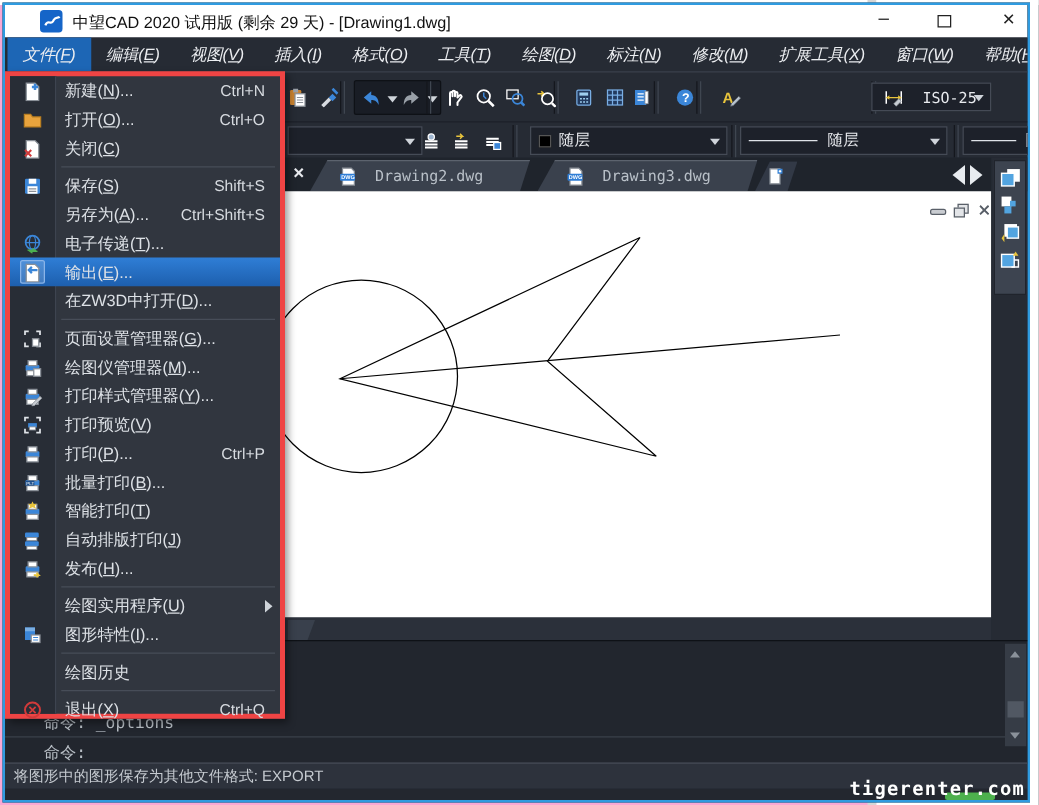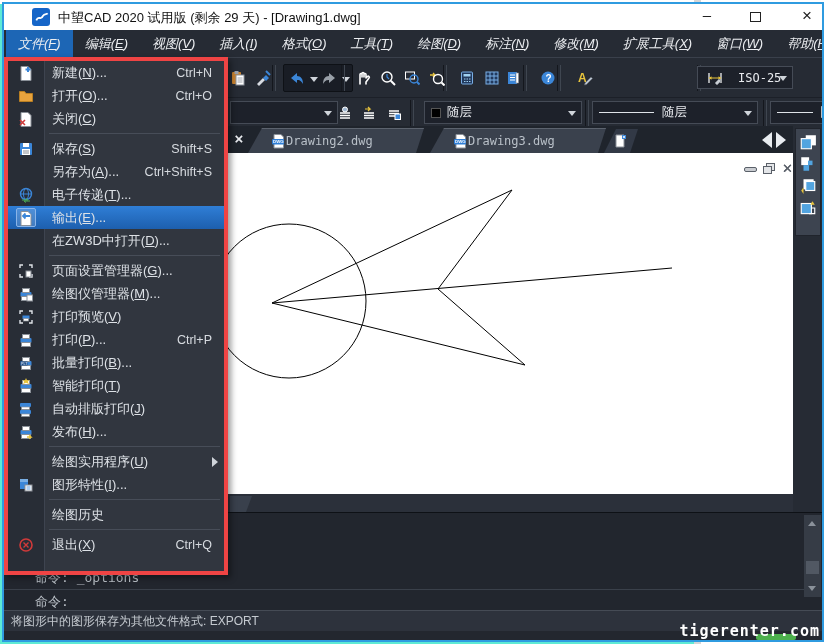--- a/index.html
+++ b/index.html
@@ -1,18 +1,18 @@
 <!DOCTYPE html>
 <html><head>
 <meta charset="utf-8">
 <style>
   * { margin:0; padding:0; box-sizing:border-box; }
   html,body { width:831px; height:644px; }
   body { font-family:"Liberation Sans", sans-serif; background:#ffffff; overflow:hidden; }
-  .screen { position:relative; width:701px; height:644px; background:#5eead4; }
+  .screen { position:relative; width:701px; height:644px; background:#f9a8d4; }
   .desktop-strip { position:absolute; right:0; top:0; width:7px; height:644px; background:#d6d6d6; }
   .desktop-top { position:absolute; left:0; top:0; width:831px; height:4px; background:#ffffff; }
 
   .appwin { position:absolute; left:2px; top:2px; width:822px; height:640px;
             border:2px solid #2f9be0; background:#262b34; overflow:hidden; }
 
   
   .titlebar { position:absolute; left:0; top:0; width:818px; height:26px; background:#ffffff; }
   .app-logo { position:absolute; left:28px; top:4px; width:18px; height:18px; background:#1565c8; border-radius:3px; }
   .app-logo svg { position:absolute; left:2px; top:2px; }
@@ -42,21 +42,21 @@
   .dropdown2 { top:3px; }
   .lt-line { display:inline-block; height:1px; background:#dfe3e8; vertical-align:middle; margin-right:8px; }
   .swatch { display:inline-block; width:10px; height:10px; background:#000; border:1px solid #555; margin-right:6px; }
   .cn-dd { font-family:"Liberation Sans", sans-serif; font-size:12.5px; }
 
   
   .tabbar { position:absolute; left:0; top:122px; width:818px; height:27px; background:#1f242c; }
   .tab-close { position:absolute; left:226px; top:4px; width:18px; height:18px; color:#e8eaee; font-size:15px; font-weight:bold; text-align:center; line-height:18px; }
   .doc-tab { position:absolute; top:2px; height:25px; background:#3a414d; border-top:1px solid #5c636e;
              clip-path:polygon(14px 0, 100% 0, calc(100% - 8px) 100%, 0 100%);
-             display:flex; align-items:center; padding:0 14px 0 22px; gap:0;
+             display:flex; align-items:center; padding:0 14px 0 22px; gap:14px;
              color:#b9c0c8; font-family:"DejaVu Sans Mono", monospace; font-size:12px; white-space:nowrap; }
   .plus-tab { position:absolute; top:3px; height:24px; width:34px; background:#323946;
               clip-path:polygon(12px 0, 100% 0, calc(100% - 8px) 100%, 0 100%);
               display:flex; align-items:center; justify-content:center; }
   .nav-arrows { position:absolute; left:758px; top:0; width:32px; height:27px; display:flex; align-items:center; }
   .tri { width:0; height:0; border-top:8px solid transparent; border-bottom:8px solid transparent; }
   .tri.left { border-right:10px solid #e8ecf0; margin-right:2px; }
   .tri.right { border-left:10px solid #e8ecf0; margin-left:2px; }
 
   
@@ -488,20 +488,31 @@
                 <rect x="4.5" y="2.5" width="7" height="4" fill="#ffffff" stroke="#8a9098"></rect>
                 <rect x="3.5" y="10.5" width="9" height="4" fill="#ffffff" stroke="#8a9098"></rect>
                 <rect x="9" y="9" width="5.5" height="6" fill="#ffffff" stroke="#8a9098"></rect>
               </svg>
             </span>
             <span class="mi-label">绘图仪管理器(<u>M</u>)...</span>
           </div>
           <div class="fm-item">
             <span class="mi-icon">
               <svg class="icon16" viewBox="0 0 16 16">
+                <rect x="2.5" y="6" width="11" height="5" rx="1" fill="#3b86d8"></rect>
+                <rect x="4.5" y="2.5" width="7" height="4" fill="#ffffff" stroke="#8a9098"></rect>
+                <rect x="3.5" y="10.5" width="9" height="4" fill="#ffffff" stroke="#8a9098"></rect>
+                <path d="M8 14L14 8l1.5 1.5L9.5 15.5 7.5 16z" fill="#c8cdd3" stroke="#8a9098" stroke-width=".7"></path>
+              </svg>
+            </span>
+            <span class="mi-label">打印样式管理器(<u>Y</u>)...</span>
+          </div>
+          <div class="fm-item">
+            <span class="mi-icon">
+              <svg class="icon16" viewBox="0 0 16 16">
                 <path d="M2 5V2h3 M11 2h3v3 M14 11v3h-3 M5 14H2v-3" stroke="#dfe3e8" stroke-width="1.4" fill="none"></path>
                 <rect x="4.5" y="6.5" width="7" height="3.5" fill="#3b86d8"></rect>
                 <rect x="5.5" y="9.5" width="5" height="2.5" fill="#ffffff" stroke="#8a9098" stroke-width=".7"></rect>
               </svg>
             </span>
             <span class="mi-label">打印预览(<u>V</u>)</span>
           </div>
           <div class="fm-item">
             <span class="mi-icon">
               <svg class="icon16" viewBox="0 0 16 16">

